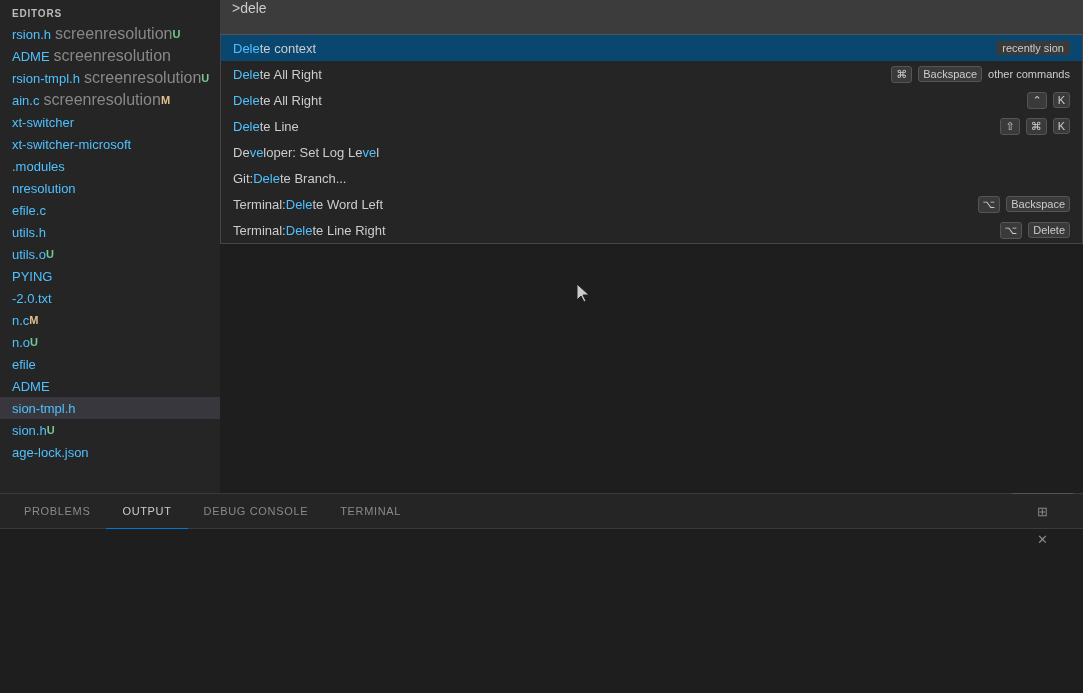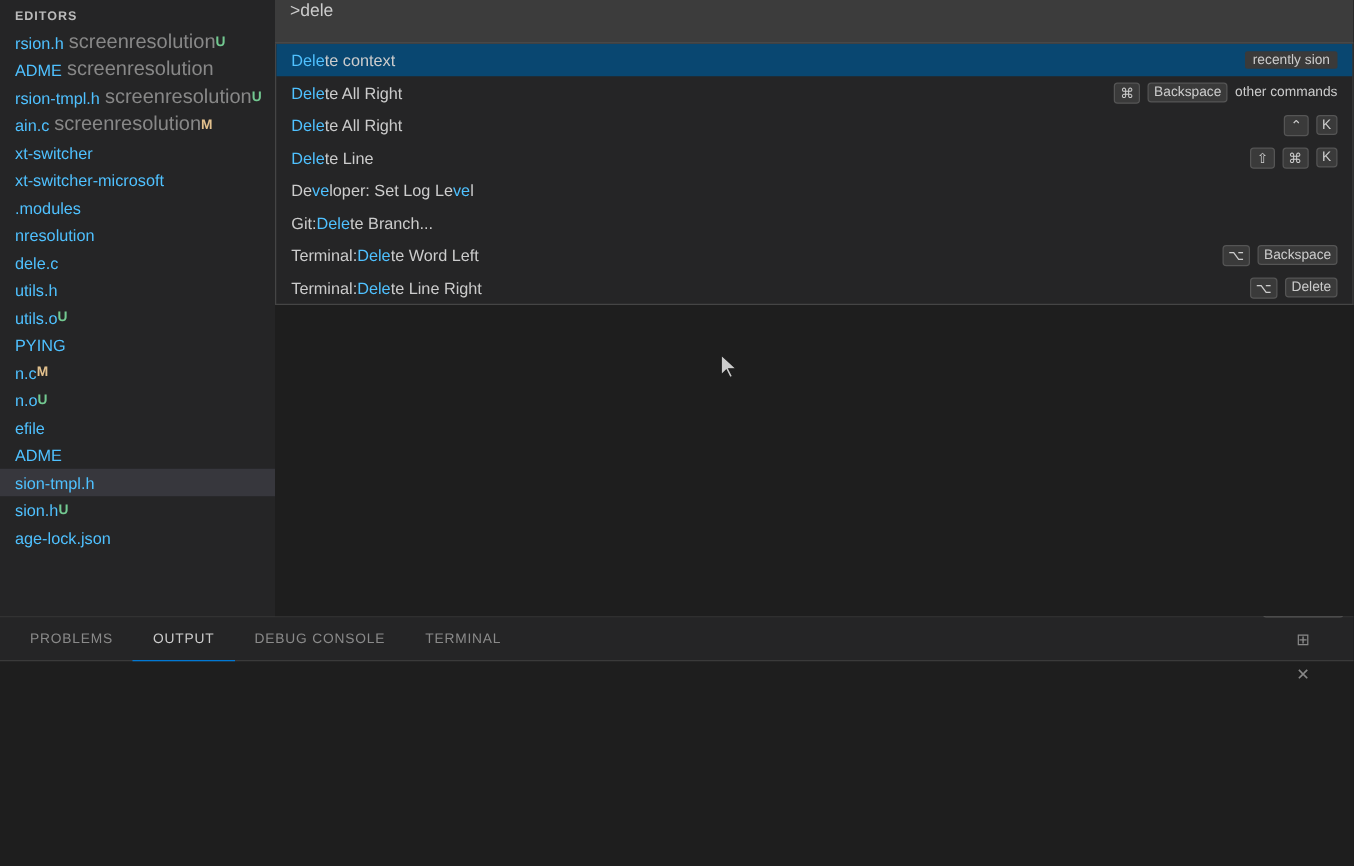--- a/index.html
+++ b/index.html
@@ -304,34 +304,38 @@
   </div>
         <div class="sidebar-item">
     <span class="sidebar-item-name">.modules</span>
 
   </div>
         <div class="sidebar-item">
     <span class="sidebar-item-name">nresolution</span>
 
   </div>
         <div class="sidebar-item">
-    <span class="sidebar-item-name">dele.c</span>
+    <span class="sidebar-item-name">efile.c</span>
 
   </div>
         <div class="sidebar-item">
     <span class="sidebar-item-name">utils.h</span>
 
   </div>
         <div class="sidebar-item">
     <span class="sidebar-item-name">utils.o</span>
 
     <span class="badge badge-u">U</span>
   </div>
         <div class="sidebar-item">
     <span class="sidebar-item-name">PYING</span>
+
+  </div>
+        <div class="sidebar-item">
+    <span class="sidebar-item-name">-2.0.txt</span>
 
   </div>
         <div class="sidebar-item">
     <span class="sidebar-item-name">n.c</span>
 
     <span class="badge badge-m">M</span>
   </div>
         <div class="sidebar-item">
     <span class="sidebar-item-name">n.o</span>
 

